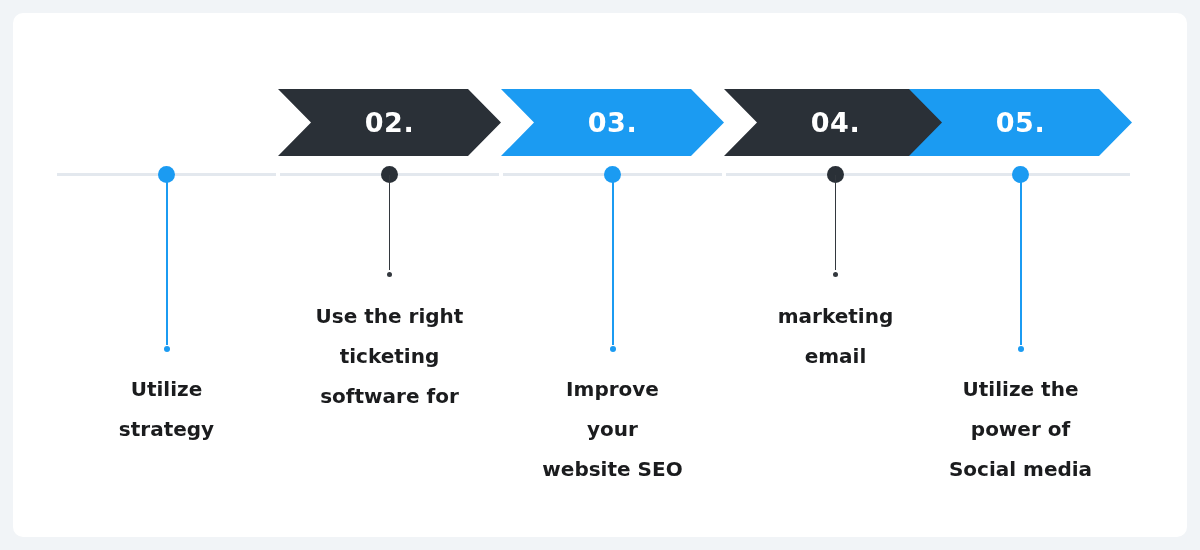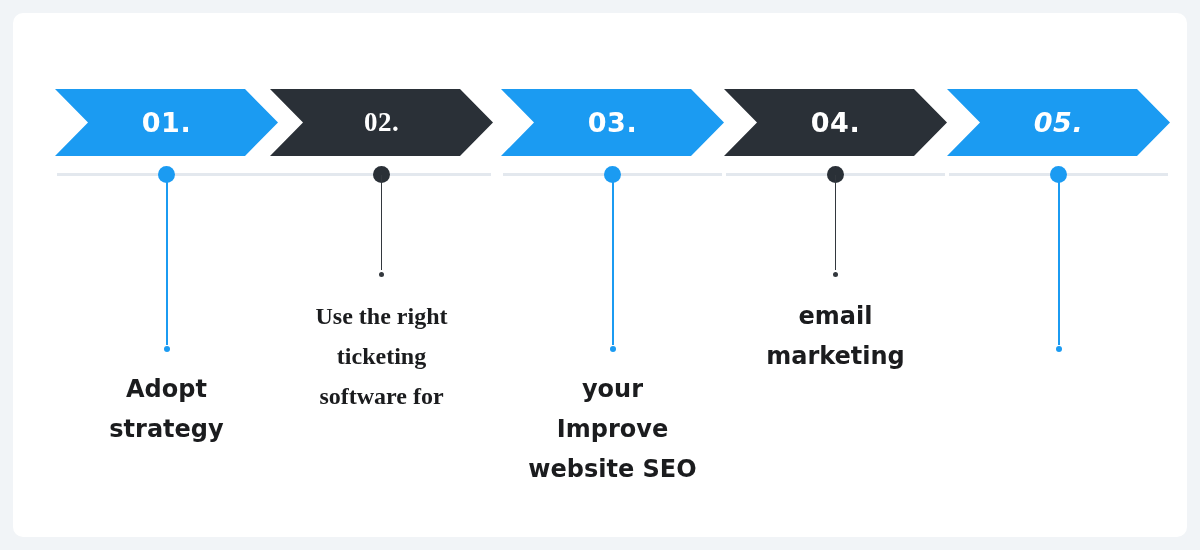--- a/index.html
+++ b/index.html
@@ -45,42 +45,39 @@
   .step[data-theme="blue"] .stem{width:2px;margin-left:-1px;height:170px;background:var(--blue,#1b9bf2);}
   .step[data-theme="dark"] .stem{width:1.5px;margin-left:-0.75px;height:95px;background:var(--stem_dark,#33383e);}
   .stem-end{
     position:absolute;left:50%;border-radius:50%;
   }
   .step[data-theme="blue"] .stem-end{top:257px;width:6px;height:6px;margin-left:-3px;background:var(--blue,#1b9bf2);}
   .step[data-theme="dark"] .stem-end{top:183px;width:5px;height:5px;margin-left:-2.5px;background:var(--stem_dark,#33383e);}
   .step-label{
     position:absolute;left:-6px;width:235px;text-align:center;
     color:var(--text,#1b1c1e);
-    font-size:24px;font-weight:700;line-height:40px;
+    font-size:20px;font-weight:700;line-height:40px;
   }
   .step[data-theme="blue"] .step-label{top:280px;}
   .step[data-theme="dark"] .step-label{top:207px;}
-  .s1{left:42px;} .s2{left:257px;font-family:Liberation Serif, serif;} .s3{left:488px;} .s4{left:711px;} .s5{left:934px;font-style:italic;}
+  .s1{left:42px;} .s2{left:265px;} .s3{left:488px;} .s4{left:711px;} .s5{left:896px;}
 </style>
 </head>
 <body>
 
 <div class="canvas">
   <div class="card">
 
     <div class="step s1" data-theme="blue">
-      <div class="chevron">
-        <span class="step-number">01.</span>
-      </div>
       <div class="line-seg"></div>
       <div class="node-dot"></div>
       <div class="stem"></div>
       <div class="stem-end"></div>
       <div class="step-label">
-        <div>Adopt</div>
+        <div>Utilize</div>
         <div>strategy</div>
       </div>
     </div>
 
     <div class="step s2" data-theme="dark">
       <div class="chevron">
         <span class="step-number">02.</span>
       </div>
       <div class="line-seg"></div>
       <div class="node-dot"></div>
@@ -95,44 +92,49 @@
 
     <div class="step s3" data-theme="blue">
       <div class="chevron">
         <span class="step-number">03.</span>
       </div>
       <div class="line-seg"></div>
       <div class="node-dot"></div>
       <div class="stem"></div>
       <div class="stem-end"></div>
       <div class="step-label">
+        <div>Improve</div>
         <div>your</div>
-        <div>Improve</div>
         <div>website SEO</div>
       </div>
     </div>
 
     <div class="step s4" data-theme="dark">
       <div class="chevron">
         <span class="step-number">04.</span>
       </div>
       <div class="line-seg"></div>
       <div class="node-dot"></div>
       <div class="stem"></div>
       <div class="stem-end"></div>
       <div class="step-label">
+        <div>marketing</div>
         <div>email</div>
-        <div>marketing</div>
       </div>
     </div>
 
     <div class="step s5" data-theme="blue">
       <div class="chevron">
         <span class="step-number">05.</span>
       </div>
       <div class="line-seg"></div>
       <div class="node-dot"></div>
       <div class="stem"></div>
       <div class="stem-end"></div>
+      <div class="step-label">
+        <div>Utilize the</div>
+        <div>power of</div>
+        <div>Social media</div>
+      </div>
     </div>
 
   </div>
 </div>
 
 </body></html>

